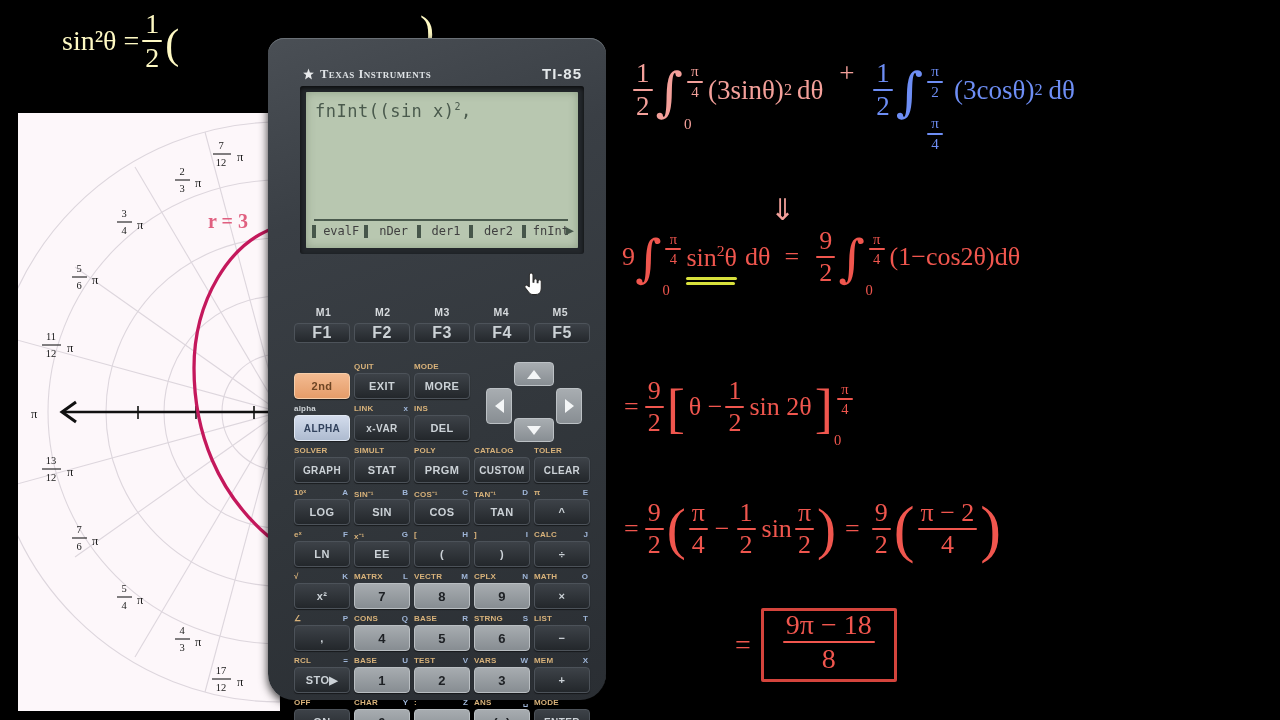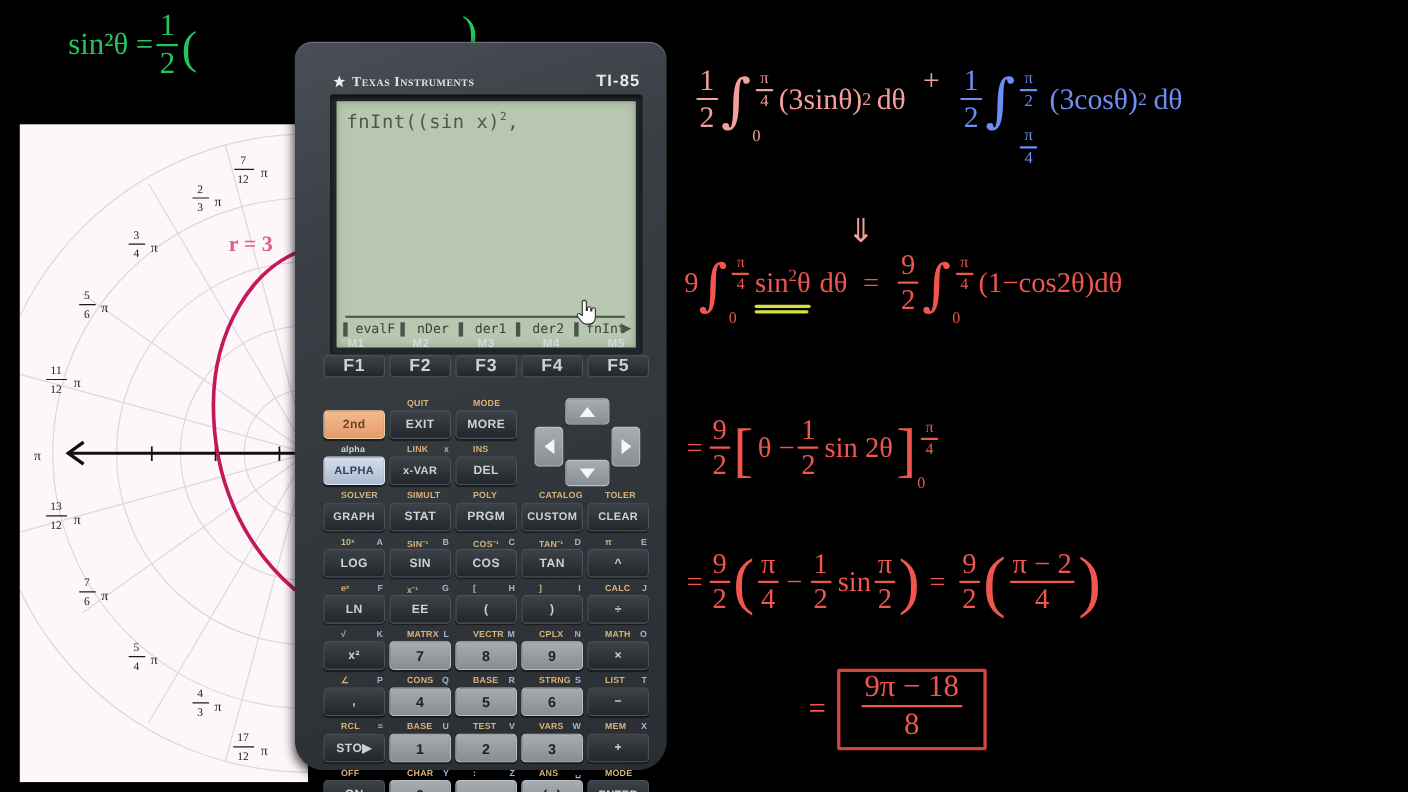--- a/index.html
+++ b/index.html
@@ -7,21 +7,21 @@
   #stage{position:relative;width:1280px;height:720px;background:#000;overflow:hidden;}
 
   
   #polar-panel{position:absolute;left:18px;top:113px;width:262px;height:598px;background:#fdf7fa;overflow:hidden;}
   #polar-svg{position:absolute;left:0;top:0;}
   .polar-label{font-family:"Liberation Serif",serif;font-size:12.5px;fill:#1a1a1a;}
   .frac-num,.frac-den{font-family:"Liberation Serif",serif;font-size:10.5px;fill:#1a1a1a;}
 
   
   .hw{position:absolute;font-family:"Liberation Serif",serif;white-space:nowrap;}
-  .hw-yellow{color:#22c55e;text-decoration:underline;}
+  .hw-yellow{color:#fef9c3;text-decoration:underline;}
   .hw-salmon{color:#f4a09a;}
   .hw-blue{color:#6e8ef5;}
   .hw-red{color:#f0564e;}
 
   .eq{display:inline-flex;align-items:center;}
   .frac{display:inline-flex;flex-direction:column;align-items:center;vertical-align:middle;line-height:1;margin:0 3px;}
   .frac .n{padding:0 3px;}
   .frac .bar{display:block;height:2px;background:currentColor;width:100%;min-width:16px;margin:2px 0;border-radius:1px;}
   .frac .d{padding:0 3px;}
   .intg{font-size:1.95em;line-height:.55em;font-family:"DejaVu Serif",serif;position:relative;top:2px;}
@@ -36,21 +36,21 @@
         background:linear-gradient(160deg,#4a4f55 0%,#3a3f45 25%,#32373c 60%,#2a2e33 100%);
         border-radius:16px 16px 26px 26px;
         box-shadow:inset 0 1px 0 #6a7076, 0 3px 10px rgba(0,0,0,.8);}
   #calc-face{position:absolute;left:8px;top:6px;width:322px;height:648px;border-radius:12px 12px 22px 22px;}
   .ti-head{position:absolute;left:26px;top:20px;width:280px;height:18px;display:flex;align-items:flex-end;justify-content:space-between;}
   .ti-brand{display:flex;align-items:center;gap:5px;}
   .ti-star{width:13px;height:13px;}
   .ti-name{font-family:"Liberation Serif",serif;font-size:12.5px;font-variant:small-caps;letter-spacing:.5px;color:#dfe3e6;font-weight:600;}
   .ti-model{font-family:"Liberation Sans",sans-serif;font-size:15px;font-weight:bold;letter-spacing:1px;color:#e4e8ea;}
 
-  #lcd-bezel{position:absolute;left:24px;top:42px;width:284px;height:236px;background:#23272b;border-radius:3px;
+  #lcd-bezel{position:absolute;left:24px;top:42px;width:284px;height:168px;background:#23272b;border-radius:3px;
              box-shadow:inset 0 2px 4px rgba(0,0,0,.7);padding:6px;box-sizing:border-box;}
   #lcd{width:100%;height:100%;background:#b8c7b0;border-radius:1px;position:relative;overflow:hidden;
        box-shadow:inset 0 0 8px rgba(90,110,85,.45);}
   #lcd-text{position:absolute;left:9px;top:9px;font-family:"DejaVu Sans Mono",monospace;font-size:17px;color:#4a5a4d;letter-spacing:.5px;}
   #lcd-text .sq{font-size:10px;vertical-align:super;}
   #lcd-menu{position:absolute;left:6px;right:4px;bottom:7px;height:22px;}
   #lcd-menu .rule{position:absolute;left:2px;right:6px;top:0;height:2px;background:#4a5a4d;}
   #lcd-menu .items{position:absolute;left:0;right:0;top:5px;display:flex;}
   .menu-item{position:relative;flex:1;font-family:"DejaVu Sans Mono",monospace;font-size:12px;color:#404040;text-align:center;padding-left:6px;}
   .menu-item:before{content:"";position:absolute;left:0;top:1px;width:4px;height:13px;background:#46564a;}
@@ -58,21 +58,21 @@
 
   #mrow{position:absolute;left:18px;top:262px;width:296px;height:18px;display:flex;}
   .mlabel{flex:1;text-align:center;font-family:"Liberation Sans",sans-serif;font-size:10.5px;font-weight:bold;color:#d6dadd;letter-spacing:.5px;}
   #frow{position:absolute;left:18px;top:279px;width:296px;height:20px;display:flex;gap:4px;}
   .fkey{flex:1;border-radius:4px;background:linear-gradient(180deg,#3c4147,#24282c);border:1px solid #4d535a;
         color:#ccd2d6;font-size:16px;font-weight:bold;display:flex;align-items:center;justify-content:center;letter-spacing:.5px;}
 
   #keypad{position:absolute;left:16px;top:318px;width:300px;height:330px;}
   .krow{display:flex;height:41px;margin-bottom:1px;}
   .kcell{width:60px;position:relative;}
-  .ksec{position:absolute;left:18px;top:0px;font-size:8px;font-weight:bold;color:#d8b27a;letter-spacing:.2px;}
+  .ksec{position:absolute;left:2px;top:0px;font-size:8px;font-weight:bold;color:#d8b27a;letter-spacing:.2px;}
   .ksec.white{color:#cfd4d8;}
   .kalpha{position:absolute;right:4px;top:0px;font-size:8px;font-weight:bold;color:#9fb6d8;}
   .key{position:absolute;left:2px;top:11px;width:54px;height:24px;border-radius:4px;
        background:linear-gradient(180deg,#3d4248,#23272b);border:1px solid #4c5259;
        display:flex;align-items:center;justify-content:center;
        color:#ccd2d7;font-size:11px;font-weight:bold;letter-spacing:.4px;box-shadow:0 1px 1px rgba(0,0,0,.5);}
   .key.num{background:linear-gradient(180deg,#a7acb0,#878d92);border-color:#b9bec2;color:#1d2024;font-size:13px;}
   .key.second{background:linear-gradient(180deg,#f3bb91,#e59c69);border-color:#f6cda9;color:#6d4524;}
   .key.alpha{background:linear-gradient(180deg,#d3dcec,#aebbd0);border-color:#e1e8f3;color:#31415c;}
   .key.small{font-size:10px;}

